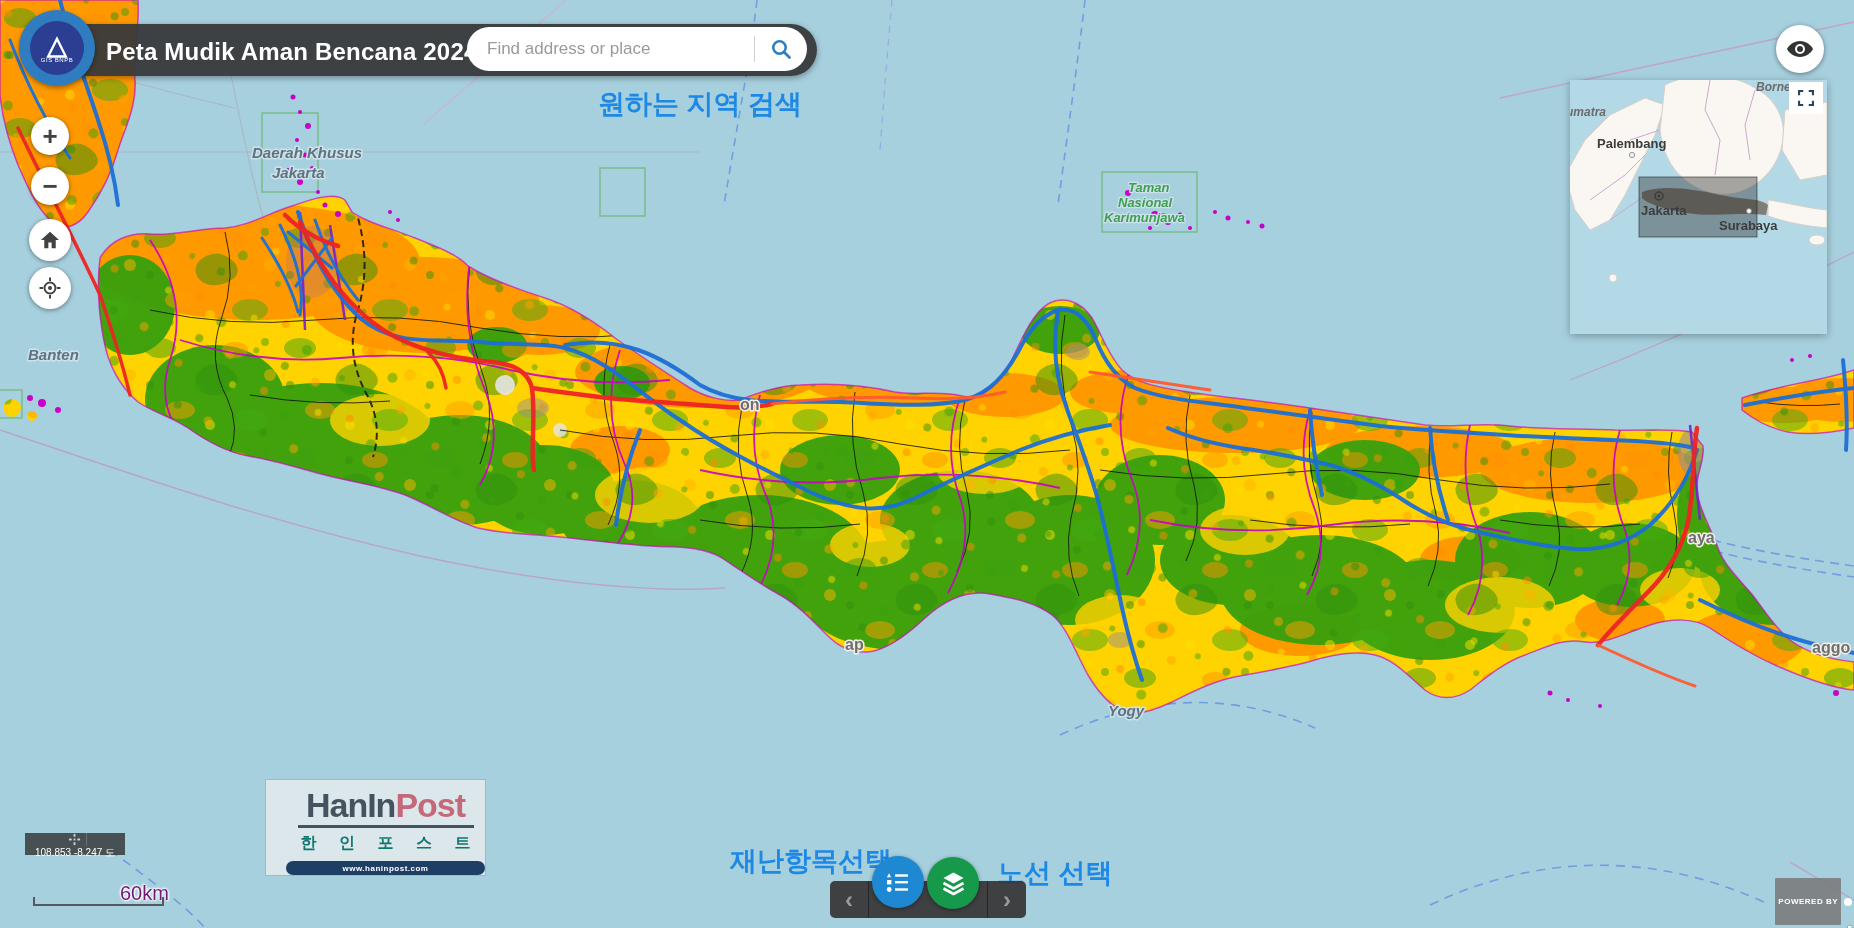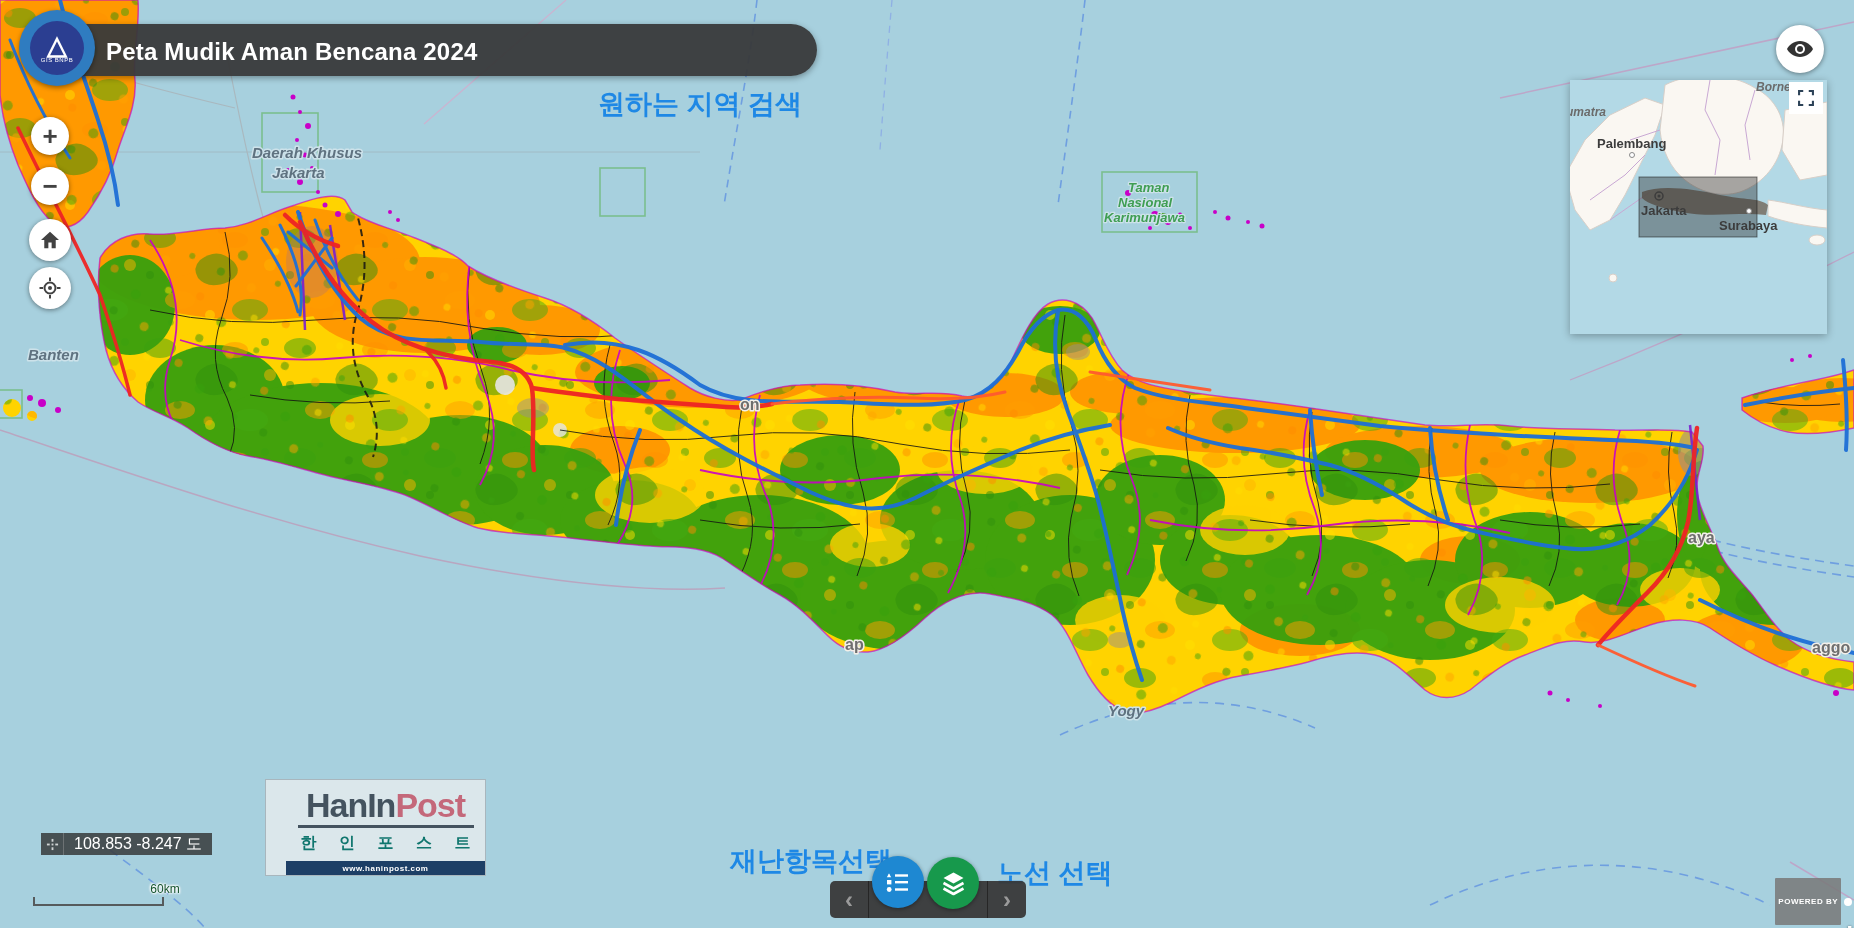--- a/index.html
+++ b/index.html
@@ -37,41 +37,41 @@
     color:#424242;padding:0;}
   .zb{width:38px;height:38px;font-size:26px;font-weight:bold;line-height:1;}
 
   
   .minimap{position:absolute;left:1570px;top:80px;width:257px;height:254px;
     box-shadow:0 2px 8px rgba(0,0,0,.3);background:#b3d9e6;cursor:pointer;}
   .mm-expand{position:absolute;right:4px;top:2px;width:34px;height:32px;background:#fff;
     border:none;cursor:pointer;display:flex;align-items:center;justify-content:center;padding:0;}
 
   
-  .coords{position:absolute;left:41px;top:833px;height:22px;background:rgba(58,62,64,.88);
-    display:flex;align-items:center;color:#fff;font-size:16px;}
+  .coords{position:absolute;left:25px;top:833px;height:22px;background:rgba(58,62,64,.88);
+    display:flex;align-items:center;color:#fff;font-size:10px;flex-direction:column;}
   .coords .ico{width:22px;height:22px;display:flex;align-items:center;justify-content:center;
     border-right:1px solid #6d7274;cursor:pointer;}
   .coords .val{padding:0 10px;white-space:nowrap;}
-  .scale-label{position:absolute;left:120px;top:882px;width:90px;text-align:center;font-size:12px;
-    color:#14532d;text-shadow:0 0 2px #fff,0 0 3px #fff,1px 1px 2px #fff,-1px -1px 2px #fff;}
+  .scale-label{position:absolute;left:120px;top:882px;width:90px;text-align:left;font-size:20px;
+    color:#701a75;text-shadow:0 0 2px #fff,0 0 3px #fff,1px 1px 2px #fff,-1px -1px 2px #fff;}
   .scale-bar{position:absolute;left:33px;top:897px;width:127px;height:7px;
     border-left:2px solid #565a5c;border-right:2px solid #565a5c;border-bottom:2px solid #565a5c;}
 
   
   .watermark{position:absolute;left:265px;top:779px;width:221px;height:97px;
     background:rgba(224,232,236,.92);border:1px solid #a8b6bd;box-sizing:border-box;
     display:flex;flex-direction:column;align-items:center;padding-left:20px;}
   .wm-brand{font-size:34px;font-weight:bold;line-height:1;margin-top:8px;letter-spacing:-1px;}
   .wm-han{color:#44535f;} .wm-post{color:#c4687a;}
   .wm-rule{width:176px;height:0;border-top:3px solid #44535f;margin-top:3px;}
   .wm-kor{color:#0f766e;font-size:16px;font-weight:bold;letter-spacing:9px;margin-top:5px;
     text-indent:9px;}
   .wm-url{margin-top:auto;width:100%;height:14px;background:#1d3f66;color:#fff;font-size:8px;
-    font-weight:bold;display:flex;align-items:center;justify-content:center;letter-spacing:.5px;}
+    font-weight:bold;display:flex;align-items:center;justify-content:center;letter-spacing:.5px;border-radius:7px;}
 
   
   .toolbar{position:absolute;left:830px;top:881px;width:196px;height:37px;
     background:rgba(56,56,56,.95);border-radius:5px;display:flex;align-items:center;}
   .tb-arrow{width:38px;height:37px;background:transparent;border:none;color:#9a9a9a;
     font-size:24px;font-weight:bold;cursor:pointer;line-height:1;padding:0;}
   .tb-div{width:1px;height:37px;background:#262626;}
   .tool-circle{position:absolute;width:52px;height:52px;border-radius:50%;border:none;cursor:pointer;
     box-shadow:0 1px 4px rgba(0,0,0,.4);display:flex;align-items:center;justify-content:center;padding:0;}
   .tc-blue{left:872px;top:856px;background:#1e88d2;}
@@ -377,20 +377,32 @@
   </svg>
 
   <div class="header-bar"></div>
   <div class="app-logo">
     <div class="inner">
       <div class="tri">△</div>
       <div class="logo-txt">GIS BNPB</div>
     </div>
   </div>
   <div class="app-title">Peta Mudik Aman Bencana 2024</div>
+  <div class="search-box">
+    <input type="text" placeholder="Find address or place" style="">
+    <div class="search-divider"></div>
+    <button class="search-btn">
+      <span>
+        <svg width="22" height="22" viewBox="0 0 22 22">
+          <circle cx="9.5" cy="9.5" r="6.2" fill="none" stroke="#2e7fc2" stroke-width="2.6"></circle>
+          <line x1="14" y1="14" x2="19.5" y2="19.5" stroke="#2e7fc2" stroke-width="2.8" stroke-linecap="round"></line>
+        </svg>
+      </span>
+    </button>
+  </div>
   <div class="hint" style="left:598px;top:86px;">원하는 지역 검색</div>
 
   <button class="circle-btn zb" style="left:31px;top:117px;">+</button>
   <button class="circle-btn zb" style="left:31px;top:167px;">−</button>
   <button class="circle-btn" style="left:29px;top:219px;width:42px;height:42px;">
     <span>
       <svg width="20" height="18" viewBox="0 0 24 22">
         <path d="M12,1 L1,11 H5 V21 H10 V14 H14 V21 H19 V11 H23 Z" fill="#424242"></path>
       </svg>
     </span>

